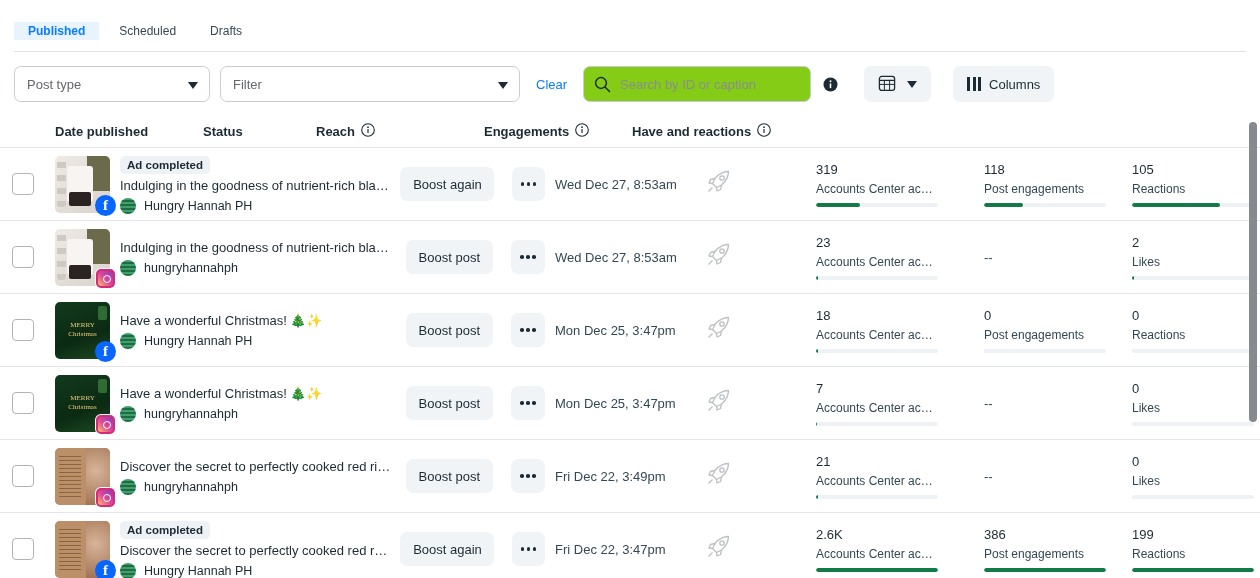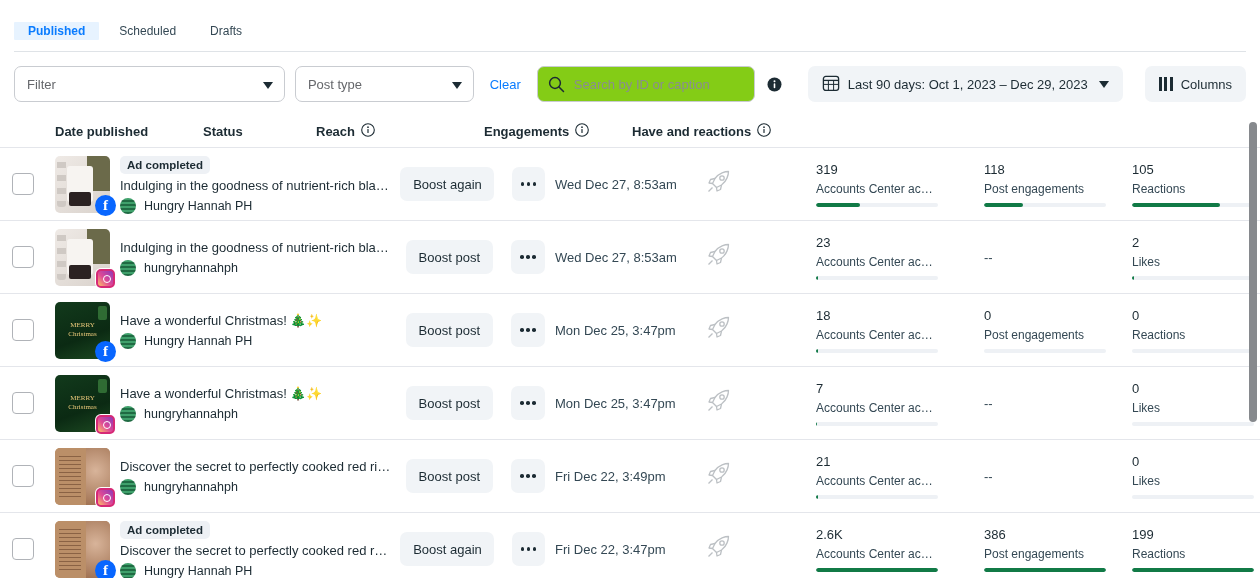--- a/index.html
+++ b/index.html
@@ -279,27 +279,27 @@
 <div class="page">
 
   <div class="tabbar">
     <div class="tab active">Published</div>
     <div class="tab">Scheduled</div>
     <div class="tab">Drafts</div>
   </div>
   <div class="tabdivider"></div>
 
   <div class="toolbar">
+    <div class="select posttype">
+      <span>Post type</span>
+      <span class="caret"></span>
+    </div>
+
     <div class="select filter">
       <span>Filter</span>
-      <span class="caret"></span>
-    </div>
-
-    <div class="select posttype">
-      <span>Post type</span>
       <span class="caret"></span>
     </div>
 
     <div class="clearlink">Clear</div>
 
     <div class="searchbox">
       <span class="search-ic">
         <svg width="17" height="17" viewBox="0 0 17 17">
           <circle cx="7" cy="7" r="5.4" fill="none" stroke="#1c2b33" stroke-width="1.5"></circle>
           <line x1="11" y1="11" x2="15.5" y2="15.5" stroke="#1c2b33" stroke-width="1.5" stroke-linecap="round"></line>
@@ -319,21 +319,20 @@
     <div class="pillbtn daterange">
       <span>
         <svg width="18" height="18" viewBox="0 0 18 18">
           <rect x="1.4" y="2.4" width="15.2" height="14" rx="2.4" fill="none" stroke="#1c2b33" stroke-width="1.3"></rect>
           <line x1="1.4" y1="6.4" x2="16.6" y2="6.4" stroke="#1c2b33" stroke-width="1.3"></line>
           <line x1="1.4" y1="10.4" x2="16.6" y2="10.4" stroke="#1c2b33" stroke-width="1"></line>
           <line x1="6.4" y1="6.4" x2="6.4" y2="16.4" stroke="#1c2b33" stroke-width="1"></line>
           <line x1="11.6" y1="6.4" x2="11.6" y2="16.4" stroke="#1c2b33" stroke-width="1"></line>
         </svg>
       </span>
-      <span>Last 90 days: Oct 1, 2023 – Dec 29, 2023</span>
       <span class="caret2"></span>
     </div>
 
     <div class="pillbtn columns">
       <span class="colbars">
           <i></i>
           <i></i>
           <i></i>
         </span>
       <span>Columns</span>

